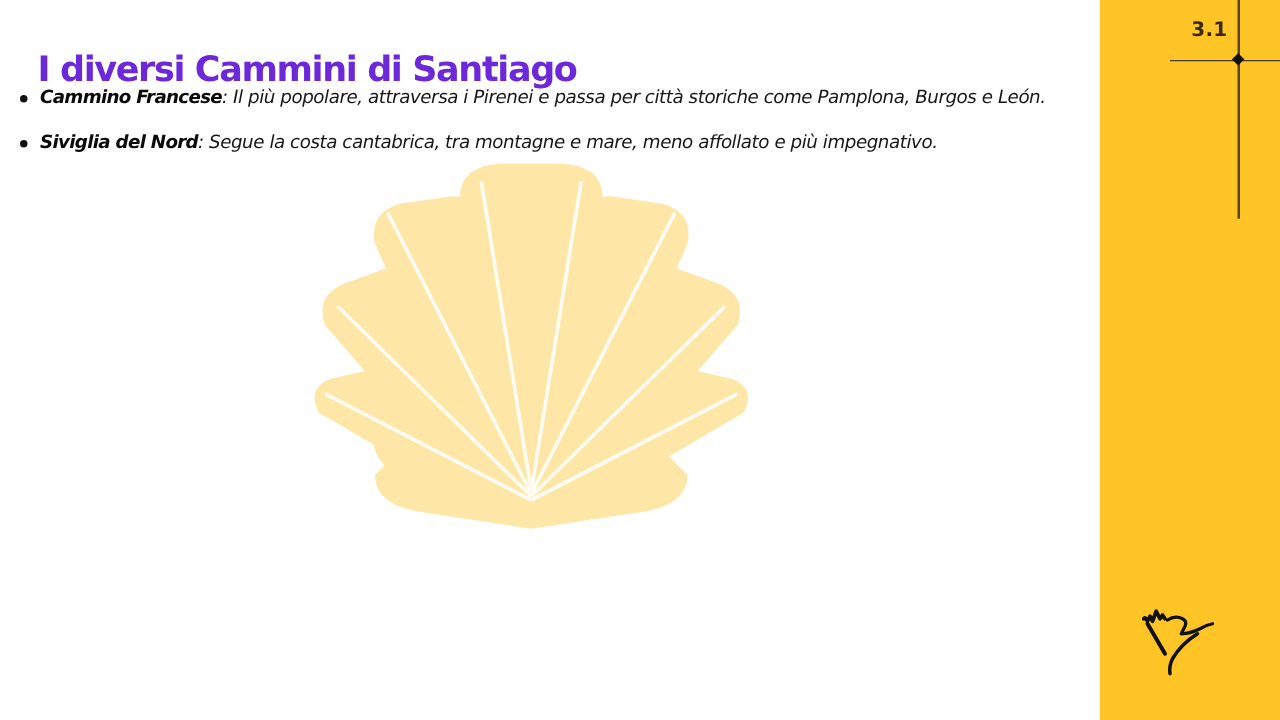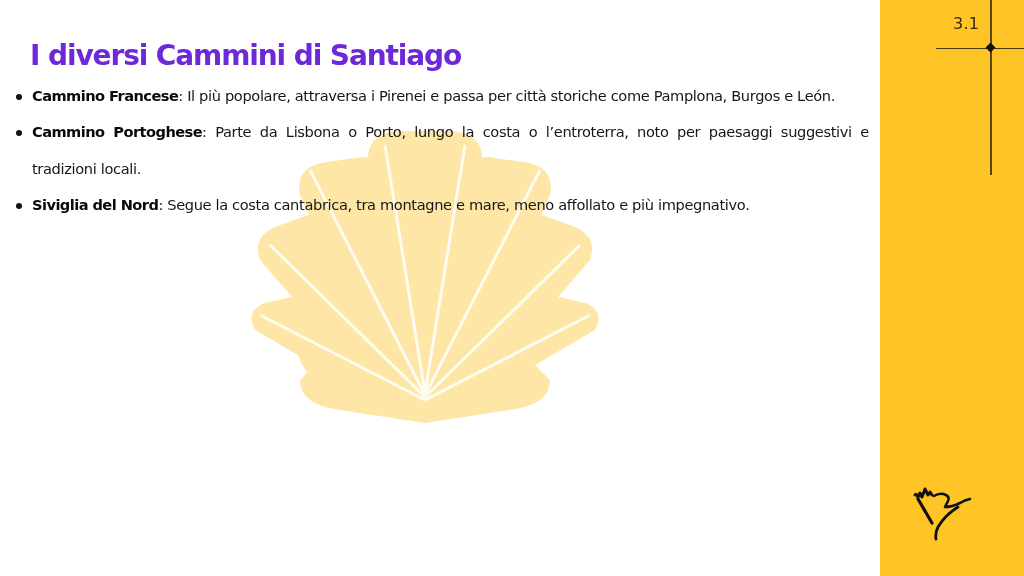--- a/index.html
+++ b/index.html
@@ -37,23 +37,24 @@
       font-weight: bold;
       font-size: 28px;
       letter-spacing: -1.1px;
       color: #6d28d9;
       z-index: 2;
       white-space: nowrap;
     }
     .content {
       position: absolute;
       left: 12px;
-      top: 78px;
+      top: 60px;
       width: 857px;
       z-index: 2;
+      font-style: italic;
     }
     .content ul {
       list-style: none;
       margin: 0;
       padding: 0;
     }
     .content li {
       position: relative;
       padding-left: 20px;
       font-size: 14.6px;
@@ -85,20 +86,21 @@
       background: #ffc425;
       z-index: 1;
     }
     .slide-number {
       position: absolute;
       left: 73px;
       top: 14px;
       font-size: 16px;
       color: #3a2a05;
       letter-spacing: 0.2px;
+      font-weight: bold;
     }
     .vline {
       position: absolute;
       left: 110px;
       top: 0;
       width: 1.5px;
       height: 175px;
       background: #5a4410;
     }
     .hline {
@@ -161,24 +163,20 @@
   <h1 class="title">I diversi Cammini di Santiago</h1>
 
   <div class="content">
     <ul>
       <li>
         <span class="bullet"></span>
         <span class="term">Cammino Francese</span><span>: Il più popolare, attraversa i Pirenei e passa per città storiche come Pamplona, Burgos e León.</span>
       </li>
       <li>
         <span class="bullet"></span>
-        <span class="term">Cammino Portoghese</span><span>: Parte da Lisbona o Porto, lungo la costa o l’entroterra, noto per paesaggi suggestivi e tradizioni locali.</span>
-      </li>
-      <li>
-        <span class="bullet"></span>
         <span class="term">Siviglia del Nord</span><span>: Segue la costa cantabrica, tra montagne e mare, meno affollato e più impegnativo.</span>
       </li>
     </ul>
   </div>
 
   <div class="sidebar">
     <div class="vline"></div>
     <div class="hline"></div>
     <div class="crosshair-dot"></div>
     <div class="slide-number">3.1</div>

